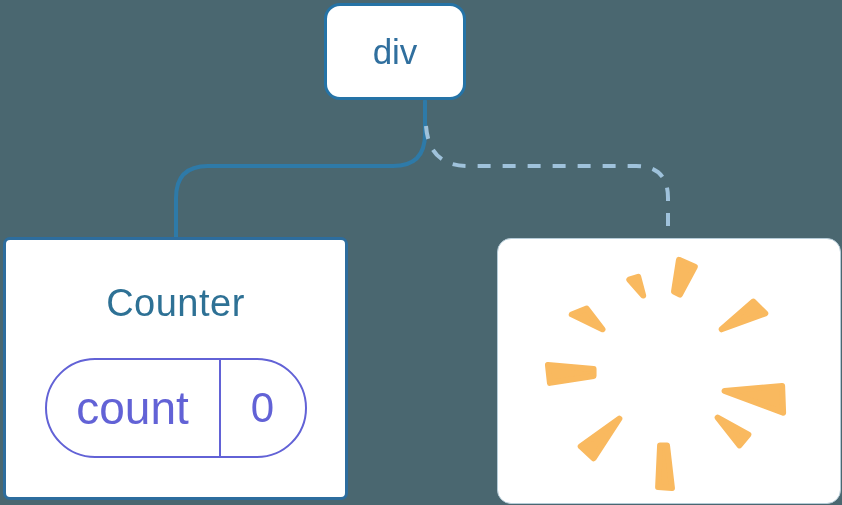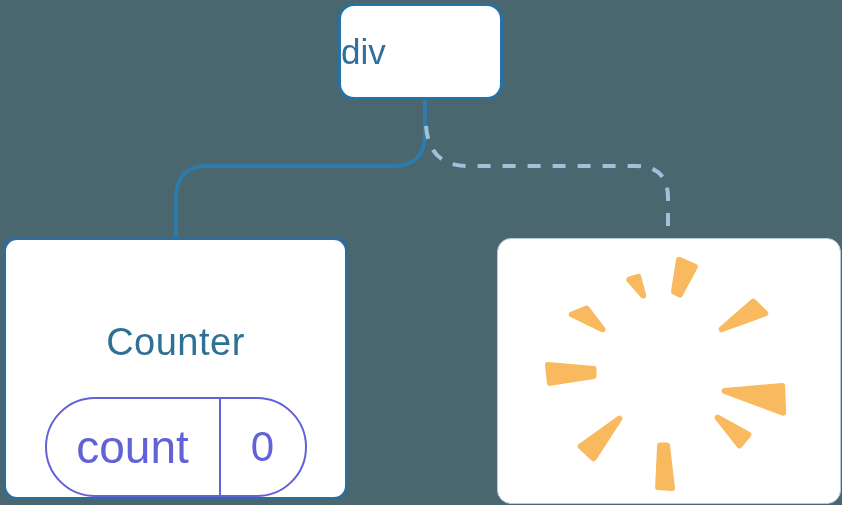--- a/index.html
+++ b/index.html
@@ -16,38 +16,38 @@
   }
   html,body{margin:0;padding:0;background:var(--bg);}
   body{font-family:"Liberation Sans", sans-serif; overflow:hidden;}
   .canvas{
     position:relative;
     width:842px;height:505px;
     background:var(--bg);
   }
   .edges{position:absolute;left:0;top:0;width:842px;height:505px;}
   .node-root{
-    position:absolute;left:338px;top:3px;width:165px;height:97px;
+    position:absolute;left:324px;top:3px;width:142px;height:97px;
     background:var(--card-bg);
     border:3px solid var(--node-border);
     border-radius:16px;
     box-sizing:border-box;
-    display:flex;align-items:center;
+    display:flex;align-items:center;justify-content:center;
   }
   .node-root .label{
     font-size:35px;color:var(--node-text);font-weight:500;
   }
   .card{
     position:absolute;background:var(--card-bg);box-sizing:border-box;
   }
   .card-counter{
     left:3px;top:237px;width:345px;height:263px;
     border:3px solid var(--counter-border);
-    border-radius:14px;
-    display:flex;flex-direction:column;align-items:center;justify-content:flex-end;
+    border-radius:7px;
+    display:flex;flex-direction:column;align-items:center;
   }
   .counter-title{
     margin-top:40px;
     font-size:38px;line-height:46px;
     color:var(--counter-title);font-weight:500;
     letter-spacing:.5px;
   }
   .state-pill{
     margin-top:32px;
     width:262px;height:100px;

